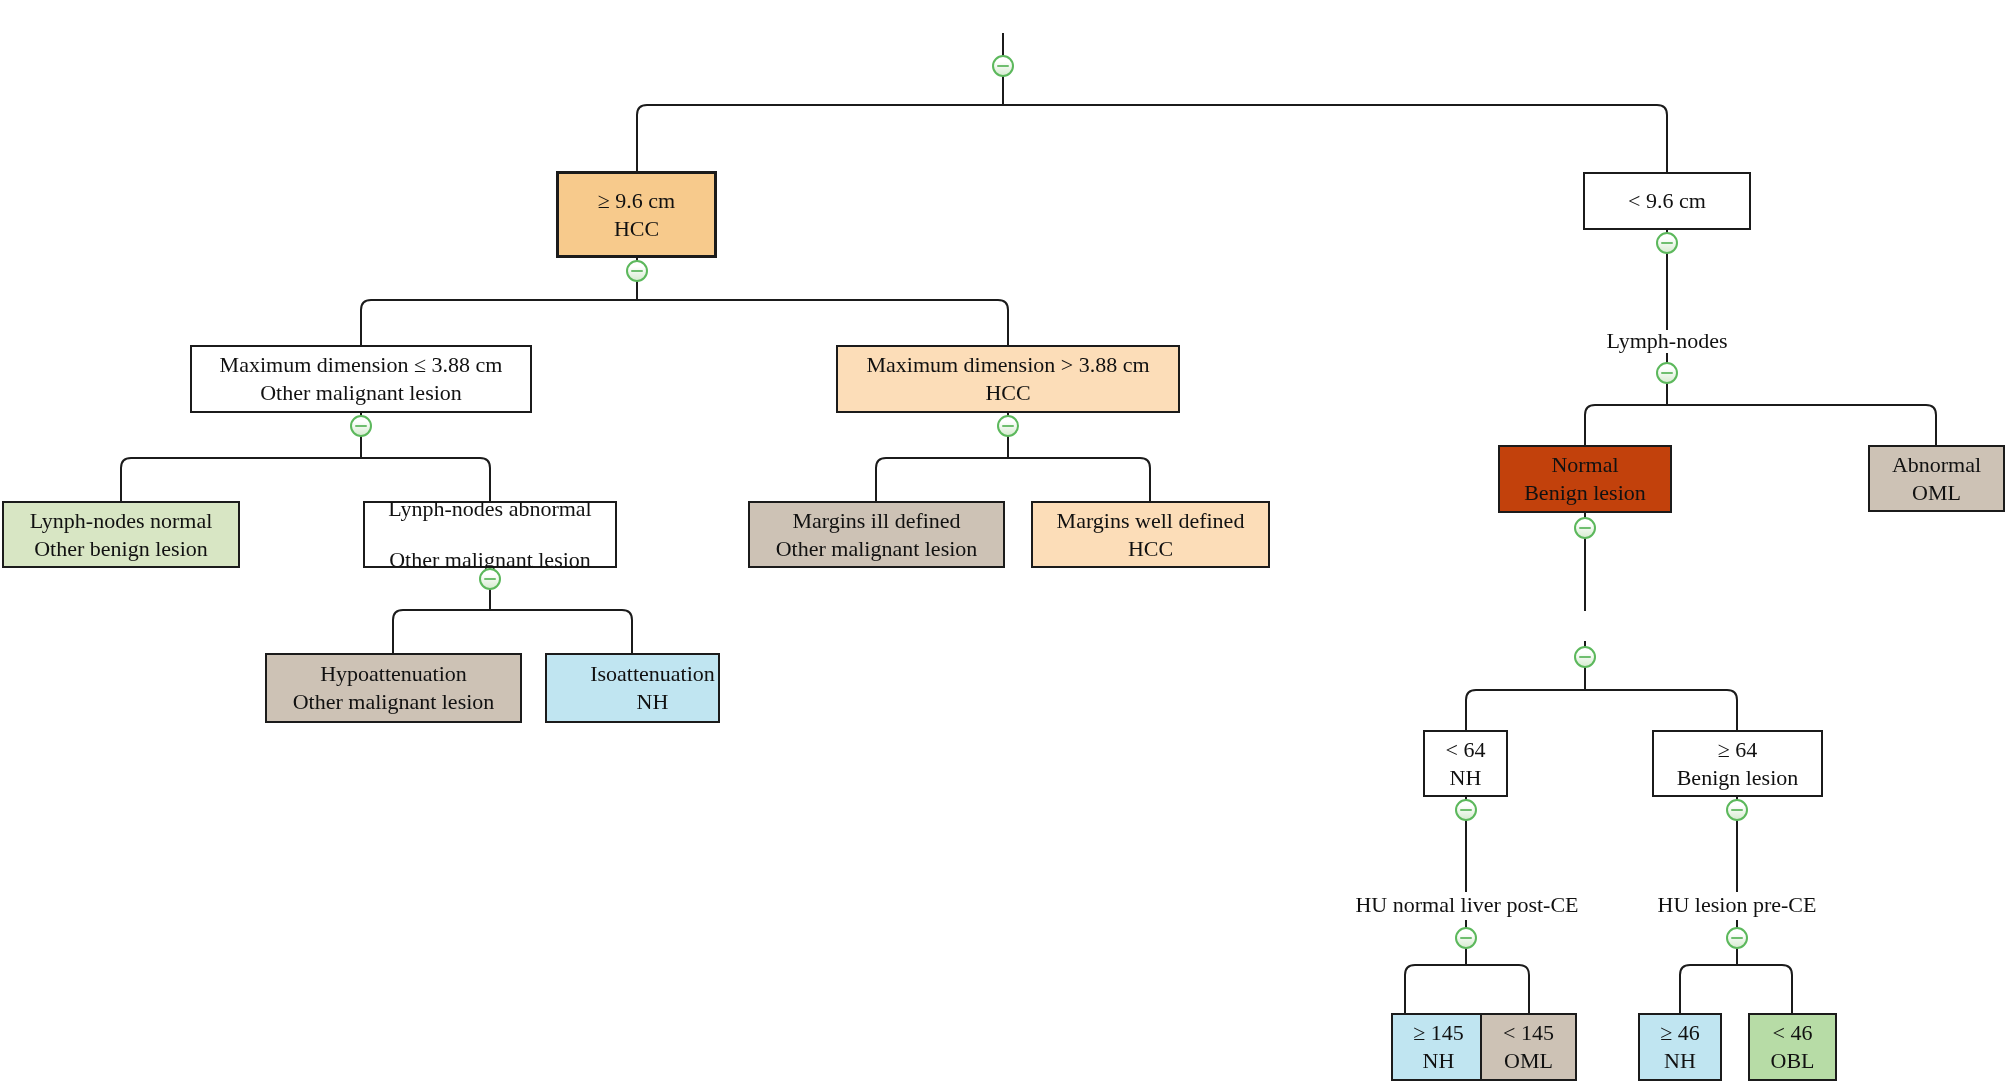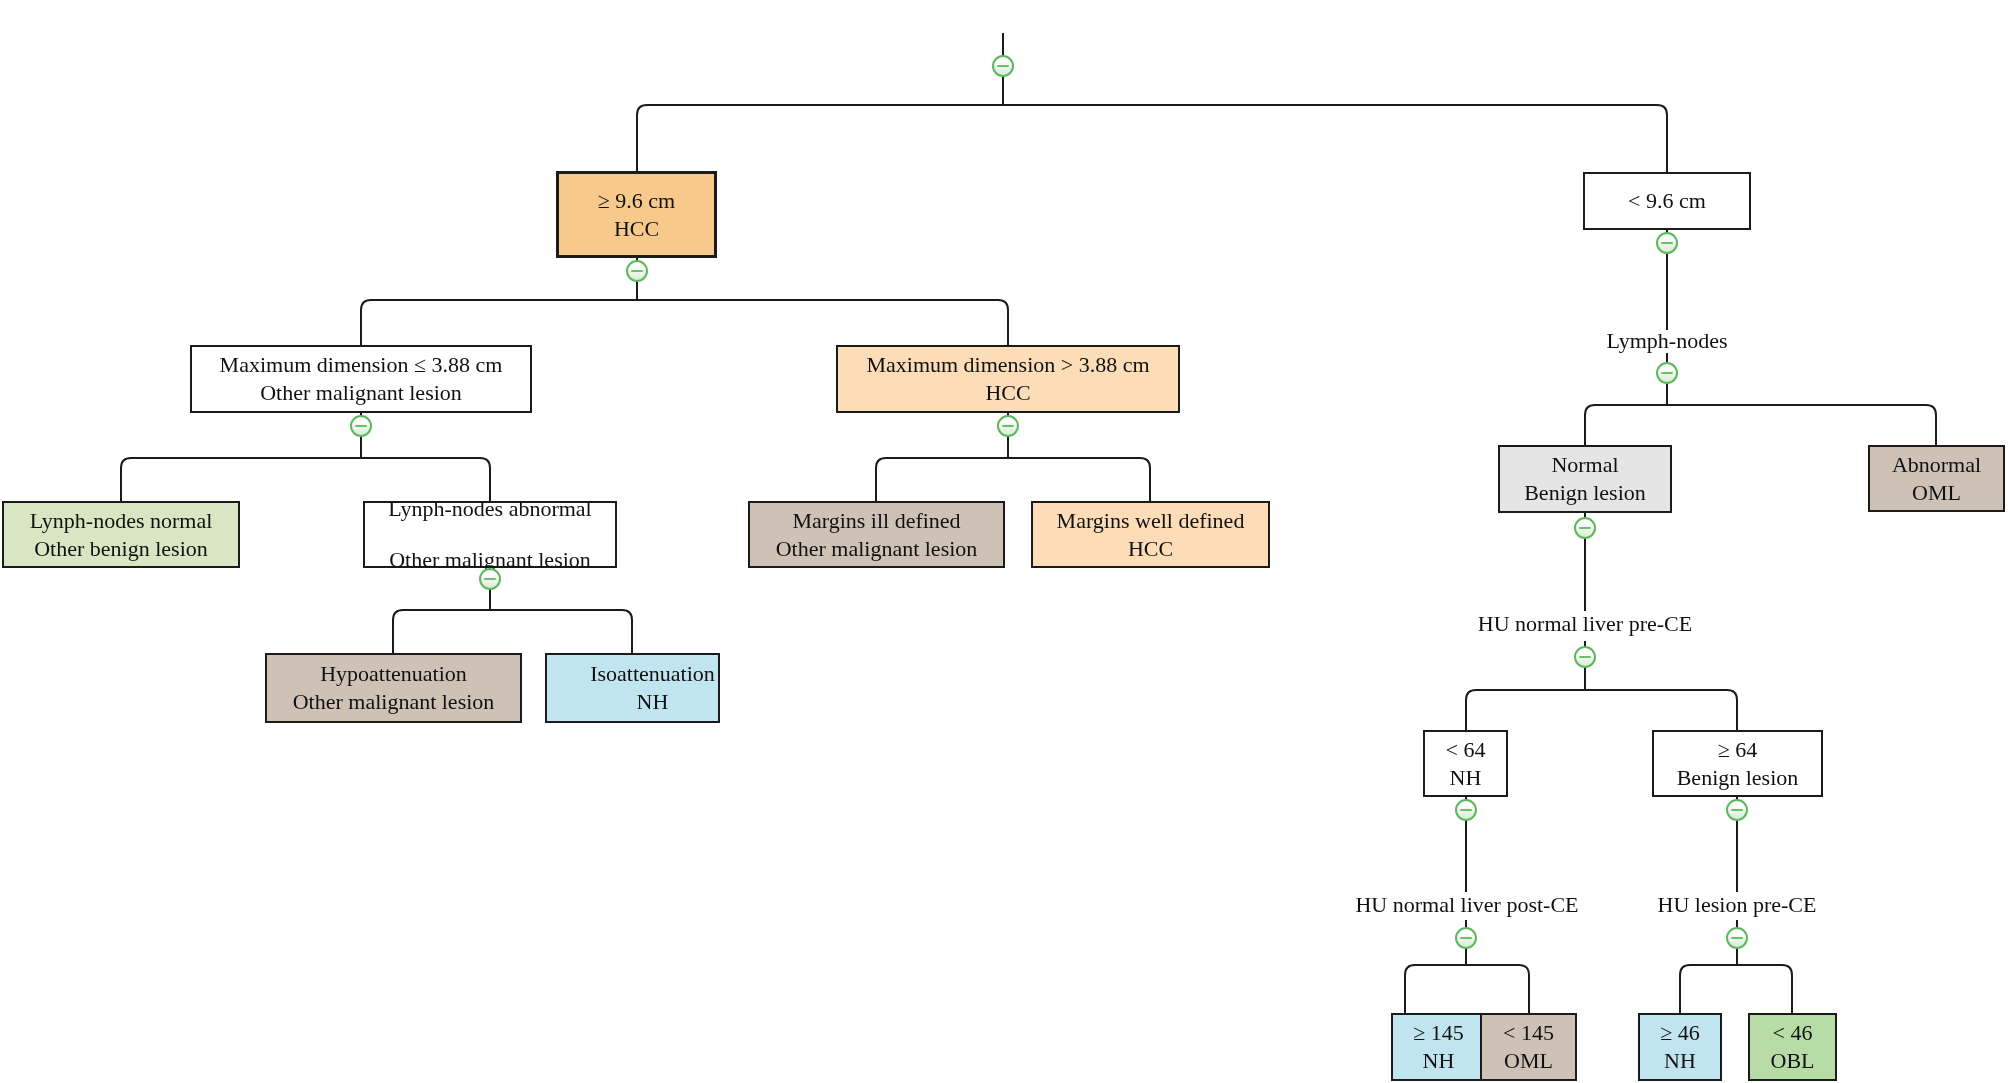--- a/index.html
+++ b/index.html
@@ -87,21 +87,20 @@
       <path d="M 1667 353 V 405" fill="none" stroke="#1b1b1b" stroke-width="2"></path>
       <path d="M 1585 445 V 415 Q 1585 405 1595 405 H 1926 Q 1936 405 1936 415 V 445" fill="none" stroke="#1b1b1b" stroke-width="2"></path>
       <path d="M 1585 641 V 690" fill="none" stroke="#1b1b1b" stroke-width="2"></path>
       <path d="M 1466 730 V 700 Q 1466 690 1476 690 H 1727 Q 1737 690 1737 700 V 730" fill="none" stroke="#1b1b1b" stroke-width="2"></path>
       <path d="M 1466 920 V 965" fill="none" stroke="#1b1b1b" stroke-width="2"></path>
       <path d="M 1405 1013 V 975 Q 1405 965 1415 965 H 1519 Q 1529 965 1529 975 V 1013" fill="none" stroke="#1b1b1b" stroke-width="2"></path>
       <path d="M 1737 920 V 965" fill="none" stroke="#1b1b1b" stroke-width="2"></path>
       <path d="M 1680 1013 V 975 Q 1680 965 1690 965 H 1782 Q 1792 965 1792 975 V 1013" fill="none" stroke="#1b1b1b" stroke-width="2"></path>
     </svg>
     <div class="node-label" style="left: 1367px; width: 600px; top: 328px;">Lymph-nodes</div>
-    <div class="node-label" style="left: 1285px; width: 600px; top: 611px;">HU normal liver pre-CE</div>
     <div class="node-label" style="left: 1167px; width: 600px; top: 892px;">HU normal liver post-CE</div>
     <div class="node-label" style="left: 1437px; width: 600px; top: 892px;">HU lesion pre-CE</div>
     <div class="node-box" style="left: 556px; top: 171px; width: 161px; height: 87px; background: rgb(247, 202, 140); border: 3px solid rgb(27, 27, 27);">
       <span class="box-line">≥ 9.6 cm</span>
       <span class="box-line">HCC</span>
     </div>
     <div class="node-box" style="left: 1583px; top: 172px; width: 168px; height: 58px; background: rgb(255, 255, 255); border: 2px solid rgb(27, 27, 27);">
       <span class="box-line">&lt; 9.6 cm</span>
     </div>
     <div class="node-box" style="left: 190px; top: 345px; width: 342px; height: 68px; background: rgb(255, 255, 255); border: 2px solid rgb(27, 27, 27);">
@@ -129,21 +128,21 @@
       <span class="box-line">NH</span>
     </div>
     <div class="node-box" style="left: 748px; top: 501px; width: 257px; height: 67px; background: rgb(205, 194, 181); border: 2px solid rgb(27, 27, 27);">
       <span class="box-line">Margins ill defined</span>
       <span class="box-line">Other malignant lesion</span>
     </div>
     <div class="node-box" style="left: 1031px; top: 501px; width: 239px; height: 67px; background: rgb(252, 221, 184); border: 2px solid rgb(27, 27, 27);">
       <span class="box-line">Margins well defined</span>
       <span class="box-line">HCC</span>
     </div>
-    <div class="node-box" style="left: 1498px; top: 445px; width: 174px; height: 68px; background: #e5e5e5; border: 2px solid rgb(27, 27, 27);">
+    <div class="node-box" style="left: 1498px; top: 445px; width: 174px; height: 68px; background: #c2410c; border: 2px solid rgb(27, 27, 27);">
       <span class="box-line">Normal</span>
       <span class="box-line">Benign lesion</span>
     </div>
     <div class="node-box" style="left: 1868px; top: 445px; width: 137px; height: 67px; background: rgb(205, 194, 181); border: 2px solid rgb(27, 27, 27);">
       <span class="box-line">Abnormal</span>
       <span class="box-line">OML</span>
     </div>
     <div class="node-box" style="left: 1423px; top: 730px; width: 85px; height: 67px; background: rgb(255, 255, 255); border: 2px solid rgb(27, 27, 27);">
       <span class="box-line">&lt; 64</span>
       <span class="box-line">NH</span>

